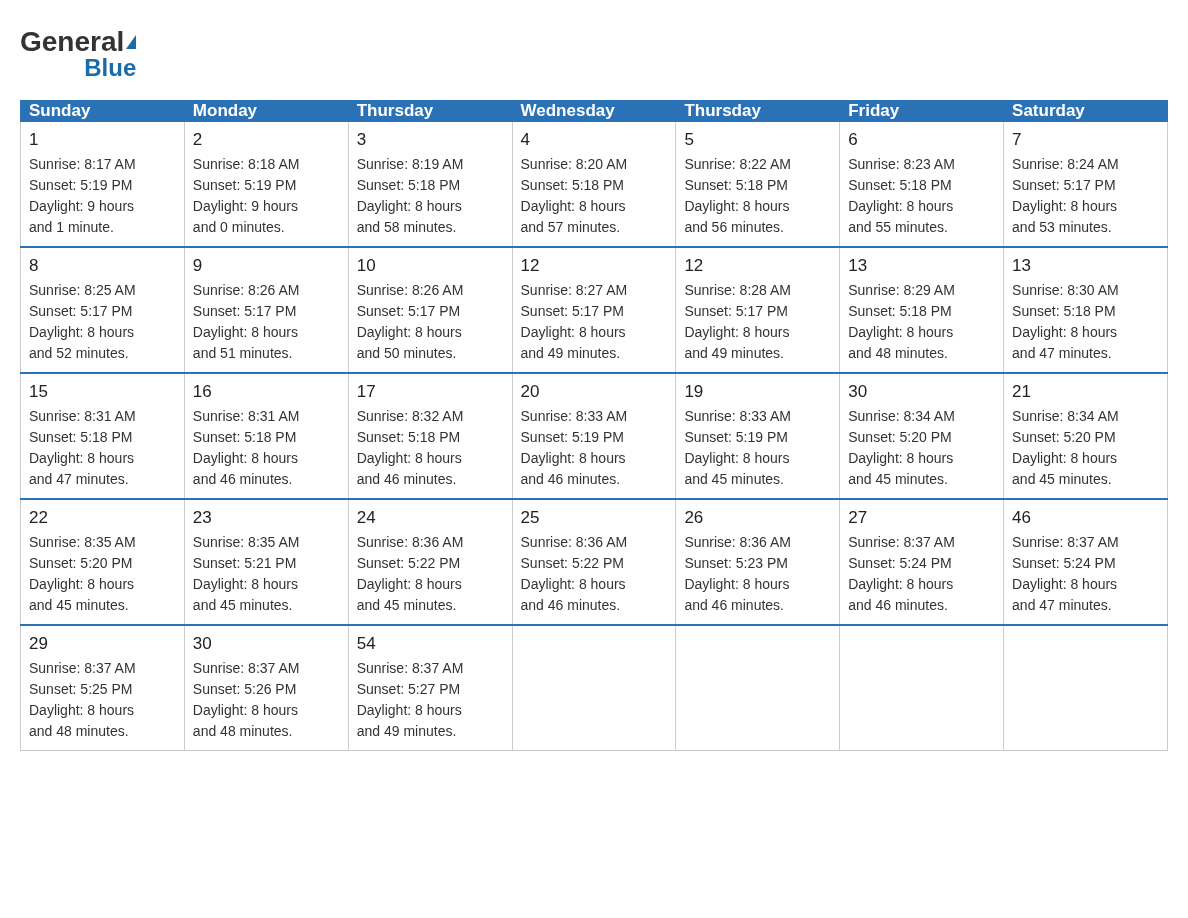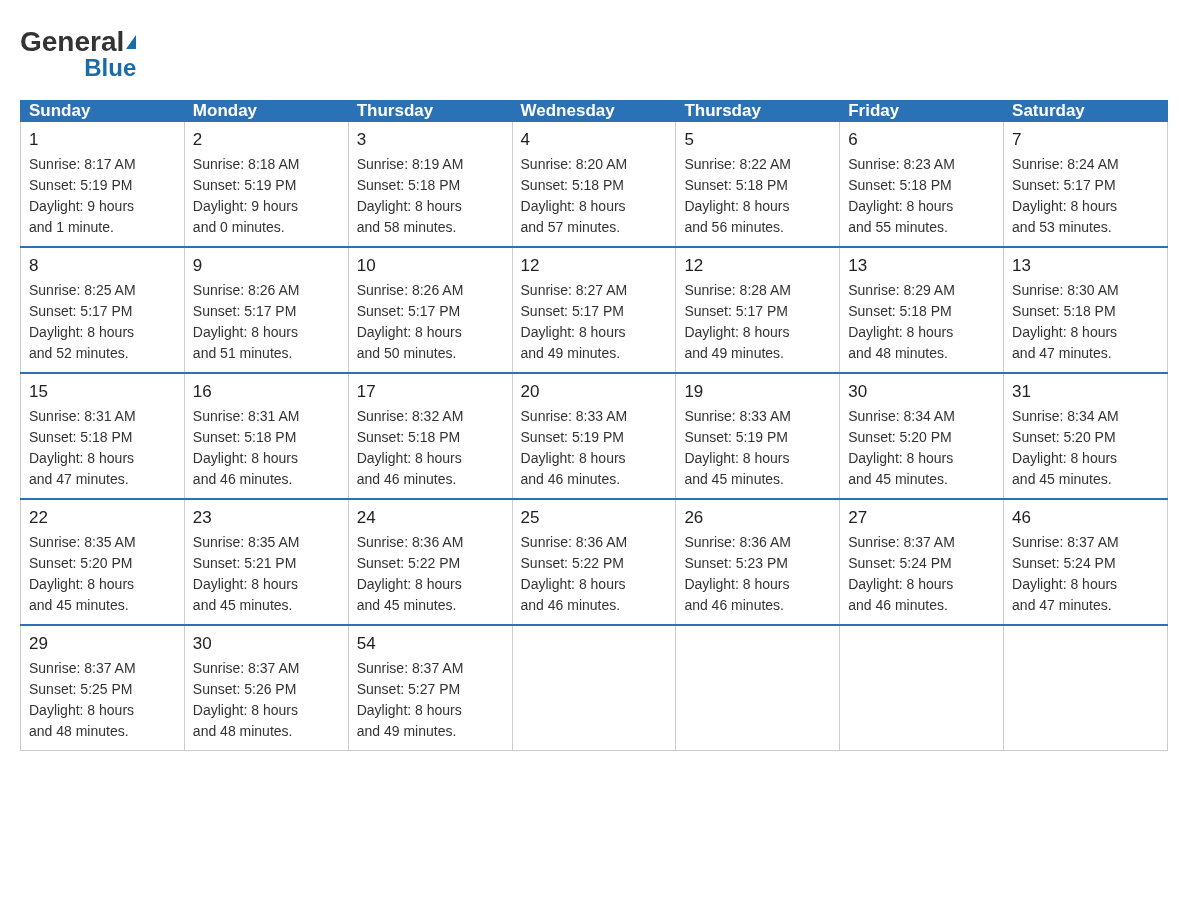--- a/index.html
+++ b/index.html
@@ -283,21 +283,21 @@
       </td>
         <td>
         <span class="day-num">30</span>
         <div class="day-info">
           Sunrise: 8:34 AM<br>
           Sunset: 5:20 PM<br>
           Daylight: 8 hours<br>and 45 minutes.
         </div>
       </td>
         <td>
-        <span class="day-num">31</span>
+        <span class="day-num">21</span>
         <div class="day-info">
           Sunrise: 8:34 AM<br>
           Sunset: 5:20 PM<br>
           Daylight: 8 hours<br>and 45 minutes.
         </div>
       </td>
       </tr>
       <tr class="row-separator">
         <td>
         <span class="day-num">22</span>

